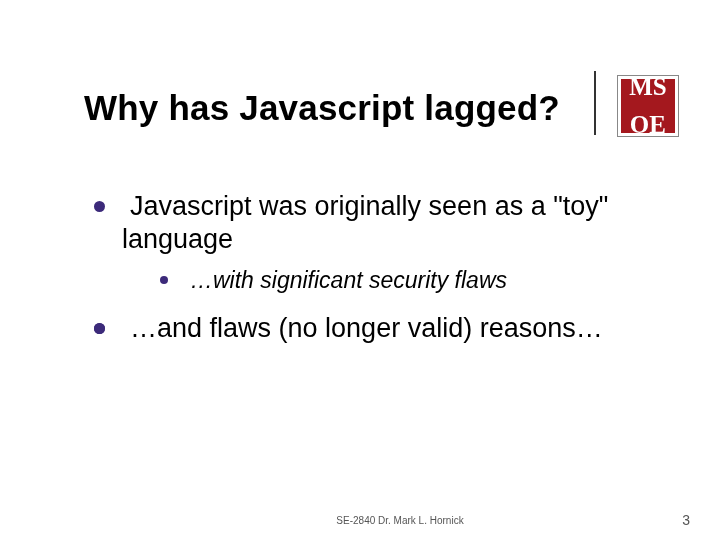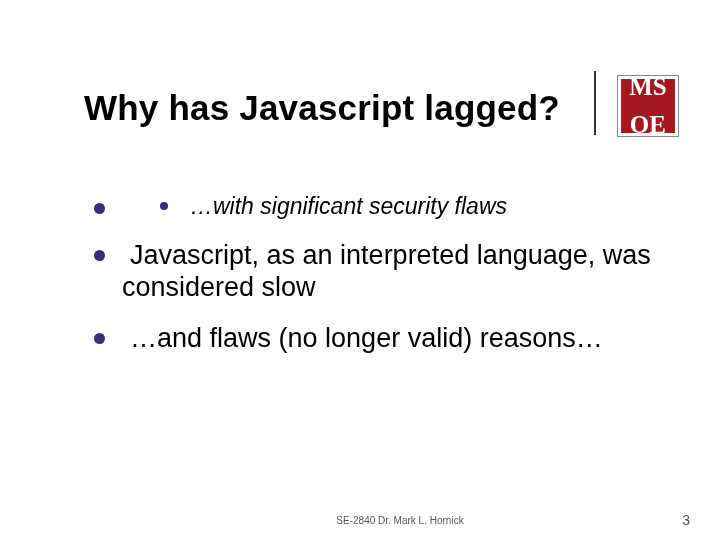--- a/index.html
+++ b/index.html
@@ -136,28 +136,28 @@
       <div class="logo">
         <span>MS</span>
         <span>OE</span>
       </div>
     </div>
   </div>
 
   <div class="content">
     <ul class="lvl1">
       <li>
+        <span>Javascript was originally seen as a "toy" language</span>
         <ul class="lvl2">
           <li>
             <span>…with significant security flaws</span>
           </li>
         </ul>
       </li>
       <li>
-        <span>Javascript, as an interpreted language, was considered slow</span>
       </li>
       <li>
         <span>…and flaws (no longer valid) reasons…</span>
       </li>
     </ul>
   </div>
 
   <div class="footer">SE-2840 Dr. Mark L. Hornick</div>
   <div class="pagenum">3</div>
 </div>

